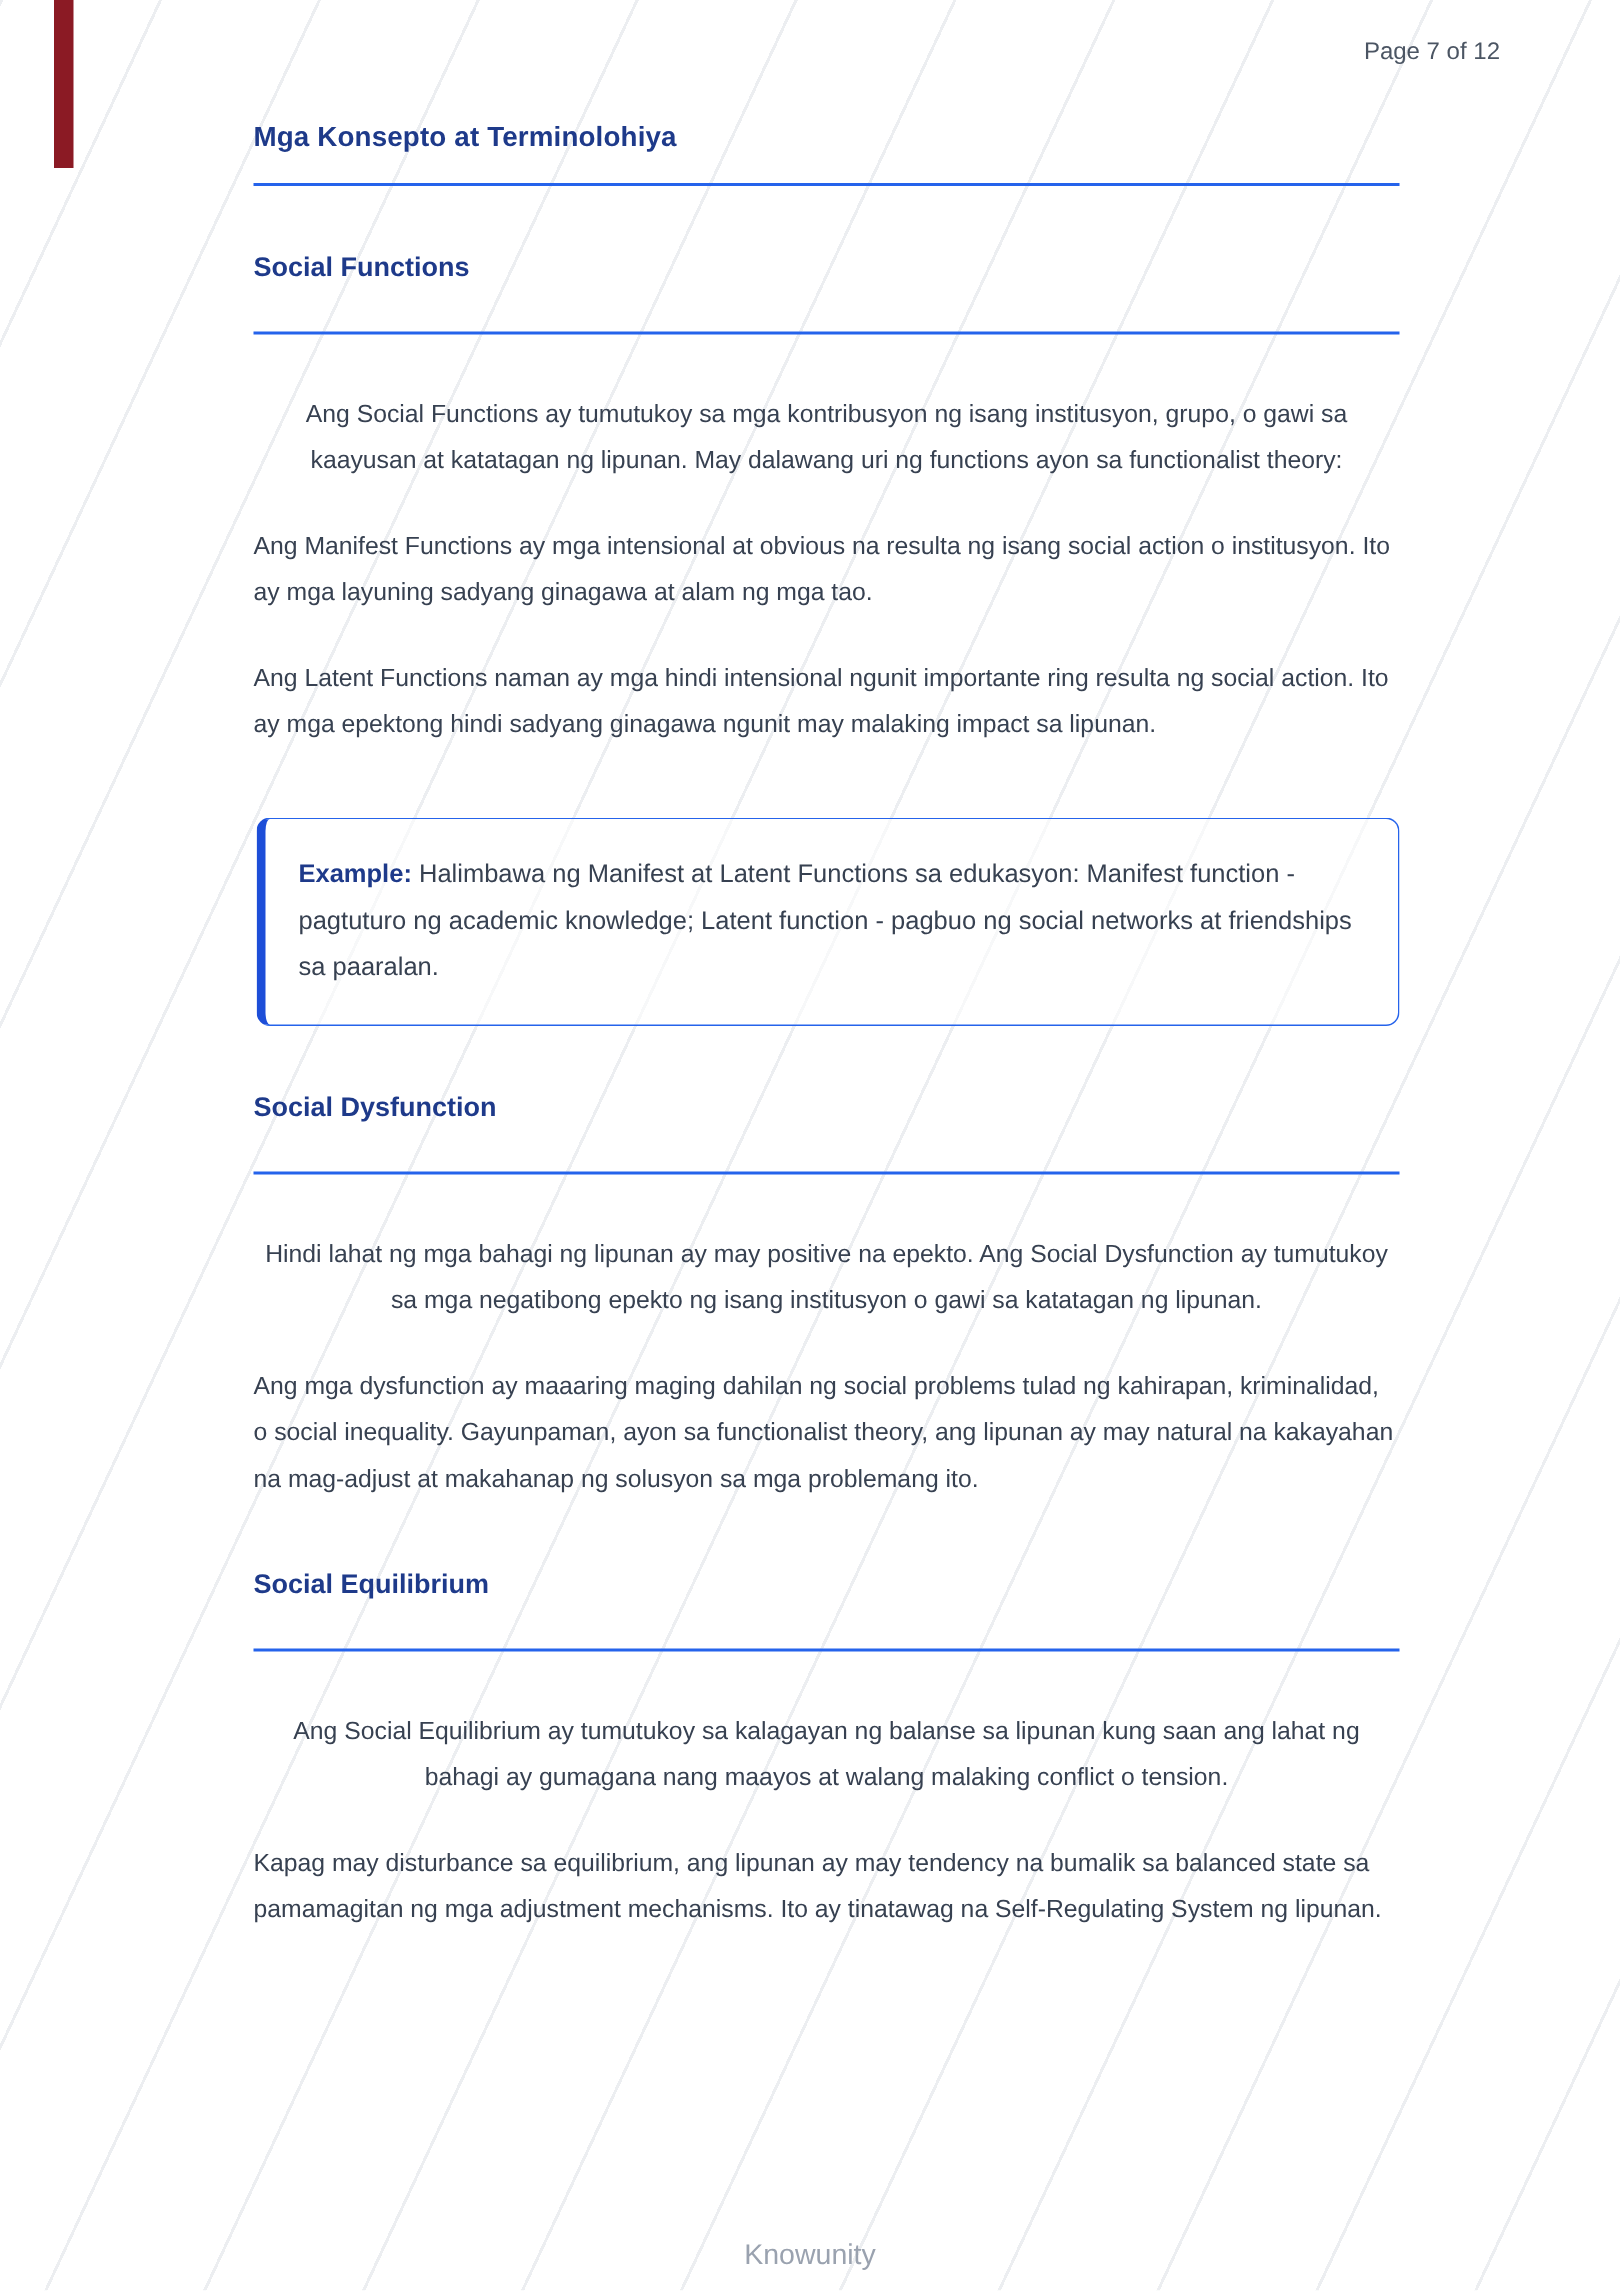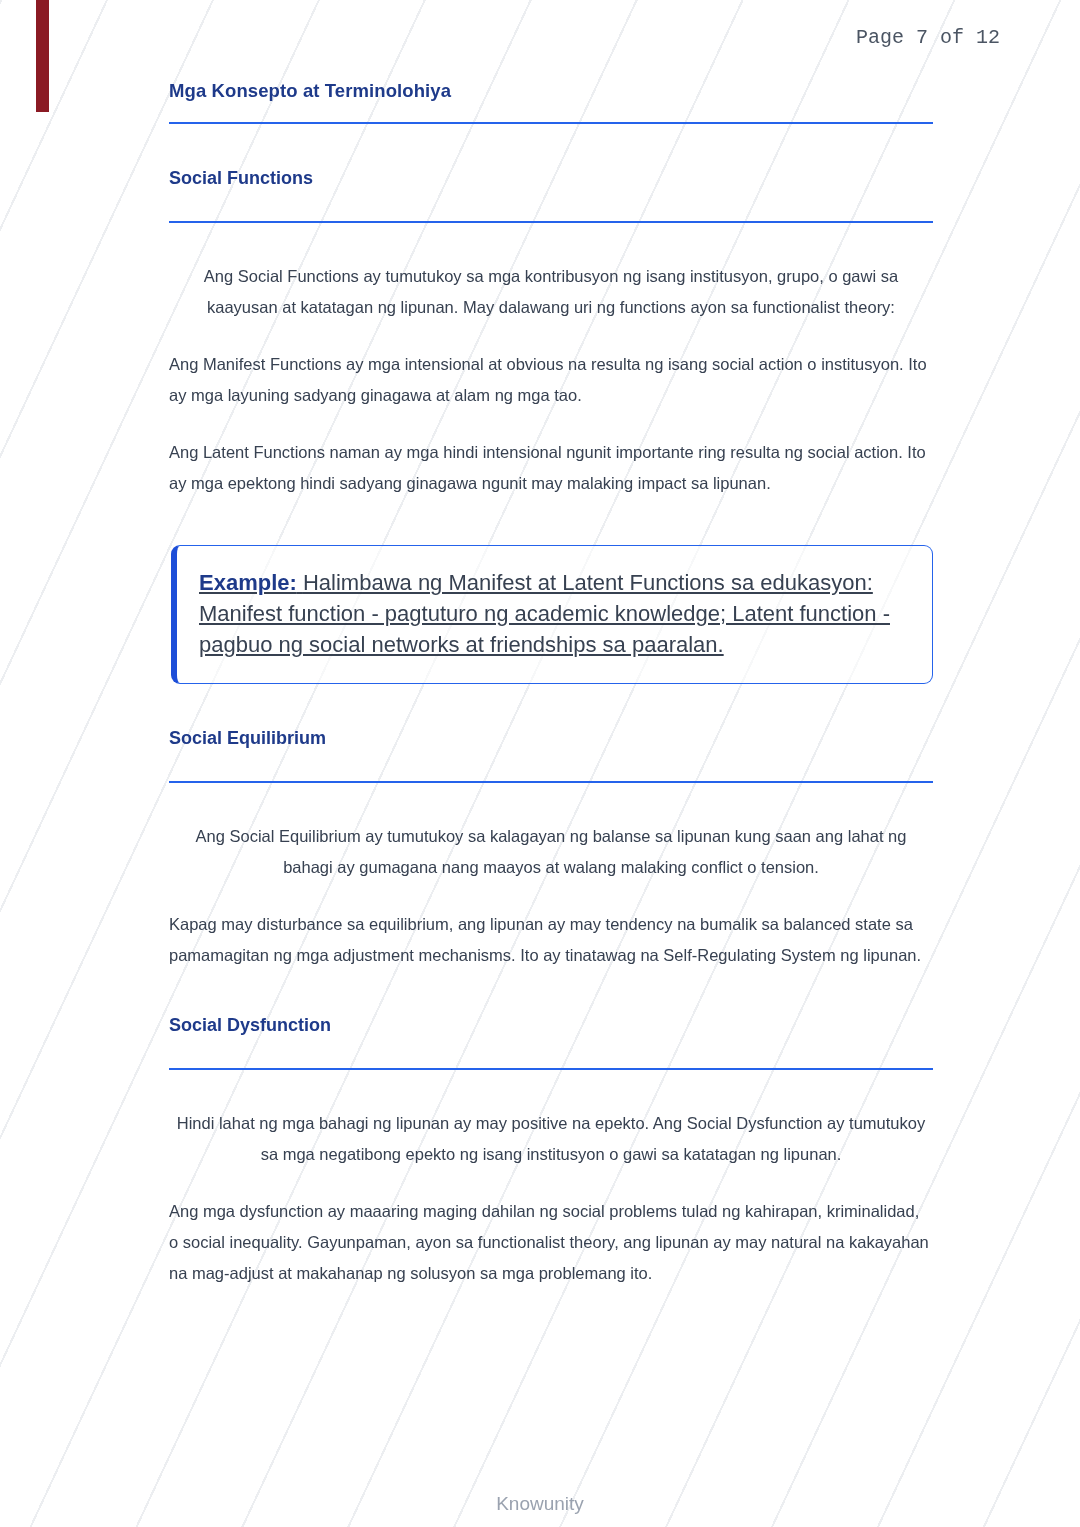--- a/index.html
+++ b/index.html
@@ -25,22 +25,22 @@
     left: 36px;
     top: 0;
     width: 13px;
     height: 112px;
     background: var(--accent_red, #8b1a24);
   }
   .page-label {
     position: absolute;
     top: 26px;
     right: 80px;
-    font-family: Liberation Mono, monospace;
-    font-size: 20px;
+    font-family: Liberation Sans, sans-serif;
+    font-size: 16px;
     color: var(--muted, #4b5563);
   }
   .content {
     position: absolute;
     left: 169px;
     top: 0;
     width: 764px;
   }
   .main-heading {
     margin-top: 80px;
@@ -68,24 +68,23 @@
   .section-heading + .body-para { margin-top: 38px; text-align: center; }
   .example-box {
     margin: 46px 0 44px 2px;
     border: 1.5px solid var(--rule, #2563eb);
     border-left: 6px solid var(--rule_dark, #1d4ed8);
     border-radius: 9px;
     padding: 21px 26px 23px 22px;
     background: rgba(255,255,255,0.6);
   }
   .example-text {
-    font-size: 22px;
+    font-size: 17px;
     line-height: 31px;
     color: var(--body, #374151);
-    text-decoration: underline;
   }
   .example-text strong {
     color: var(--heading, #1e3a8a);
     font-weight: 700;
   }
   .footer {
     position: absolute;
     left: 0;
     bottom: 12px;
     width: 100%;
@@ -115,29 +114,29 @@
     </section>
 
     <div class="example-box">
       <p class="example-text">
         <strong>Example:</strong>
         <span>Halimbawa ng Manifest at Latent Functions sa edukasyon: Manifest function - pagtuturo ng academic knowledge; Latent function - pagbuo ng social networks at friendships sa paaralan.</span>
       </p>
     </div>
 
     <section>
+      <h2 class="section-heading">Social Dysfunction</h2>
+      <p class="body-para">Hindi lahat ng mga bahagi ng lipunan ay may positive na epekto. Ang Social Dysfunction ay tumutukoy sa mga negatibong epekto ng isang institusyon o gawi sa katatagan ng lipunan.</p>
+      <p class="body-para">Ang mga dysfunction ay maaaring maging dahilan ng social problems tulad ng kahirapan, kriminalidad, o social inequality. Gayunpaman, ayon sa functionalist theory, ang lipunan ay may natural na kakayahan na mag-adjust at makahanap ng solusyon sa mga problemang ito.</p>
+    </section>
+
+    <section>
       <h2 class="section-heading">Social Equilibrium</h2>
       <p class="body-para">Ang Social Equilibrium ay tumutukoy sa kalagayan ng balanse sa lipunan kung saan ang lahat ng bahagi ay gumagana nang maayos at walang malaking conflict o tension.</p>
       <p class="body-para">Kapag may disturbance sa equilibrium, ang lipunan ay may tendency na bumalik sa balanced state sa pamamagitan ng mga adjustment mechanisms. Ito ay tinatawag na Self-Regulating System ng lipunan.</p>
-    </section>
-
-    <section>
-      <h2 class="section-heading">Social Dysfunction</h2>
-      <p class="body-para">Hindi lahat ng mga bahagi ng lipunan ay may positive na epekto. Ang Social Dysfunction ay tumutukoy sa mga negatibong epekto ng isang institusyon o gawi sa katatagan ng lipunan.</p>
-      <p class="body-para">Ang mga dysfunction ay maaaring maging dahilan ng social problems tulad ng kahirapan, kriminalidad, o social inequality. Gayunpaman, ayon sa functionalist theory, ang lipunan ay may natural na kakayahan na mag-adjust at makahanap ng solusyon sa mga problemang ito.</p>
     </section>
 
   </main>
 
   <footer class="footer">
     <span>Knowunity</span>
   </footer>
 
 </div>
 

